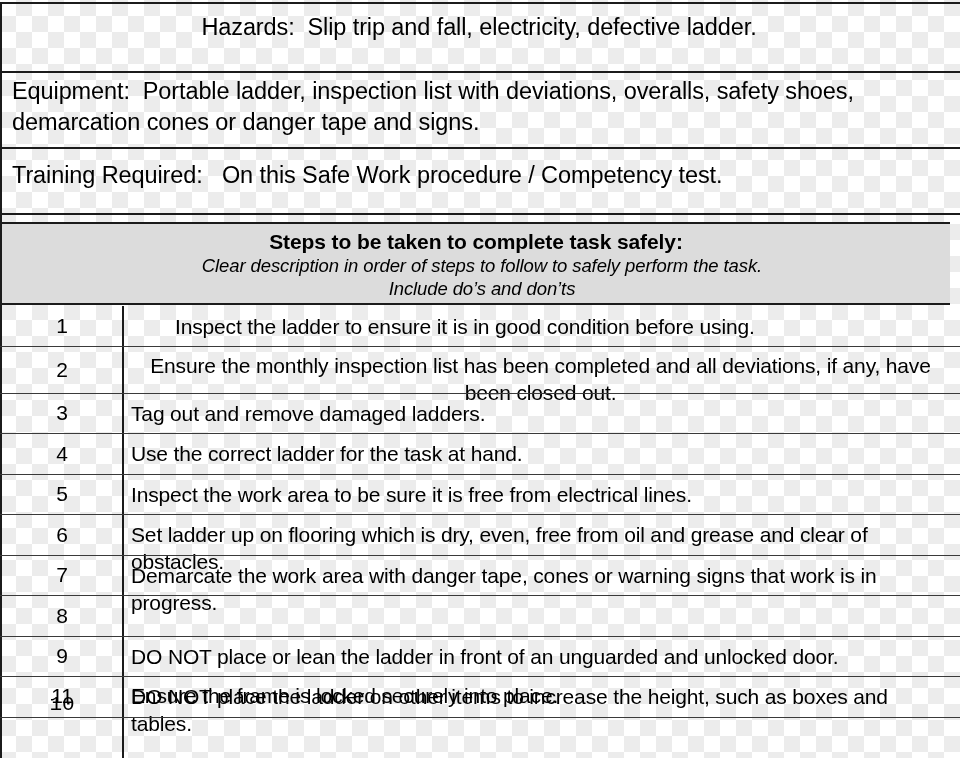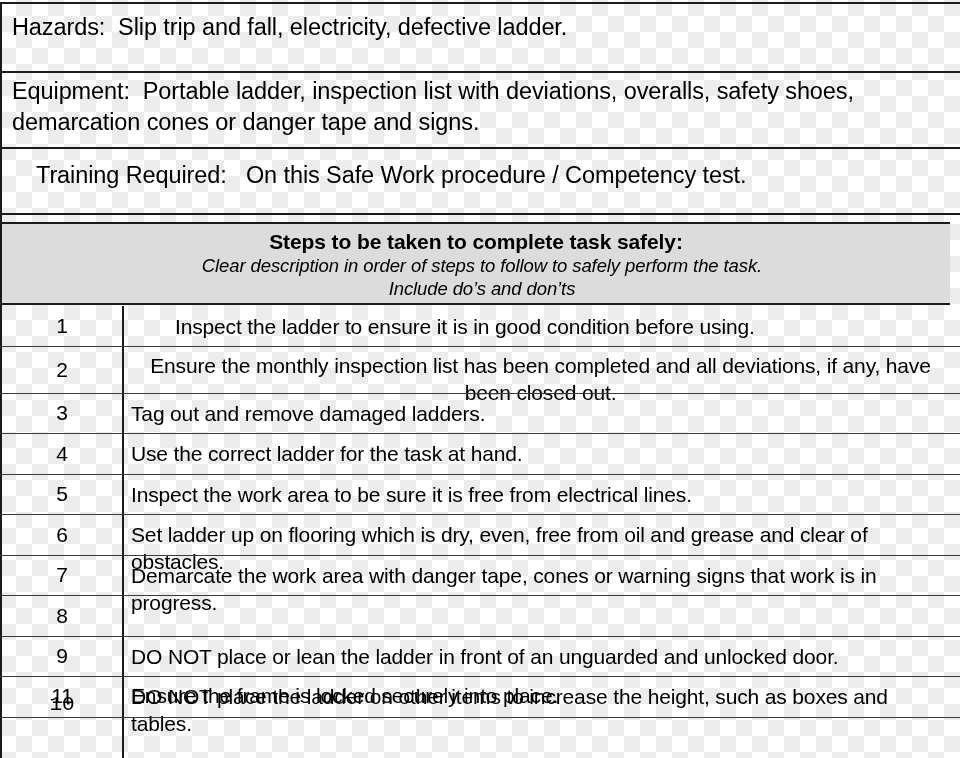--- a/index.html
+++ b/index.html
@@ -63,23 +63,23 @@
   .stmt {
     position: absolute;
     left: 12px;
     right: 14px;
     font-size: 23.5px;
     line-height: 31px;
     letter-spacing: -0.1px;
     white-space: pre-wrap;
   }
 
-  #stmt-hazards  { top: 12px; }
+  #stmt-hazards  { top: 12px; text-align: center; }
   #stmt-equipment{ top: 76px; }
-  #stmt-training { top: 160px; margin-left: 24px; }
+  #stmt-training { top: 160px; }
 
   
   .steps-header {
     position: absolute;
     left: 2px;
     top: 222px;
     width: 948px;
     height: 83px;
     box-sizing: border-box;
     background: #dcdcdc;

